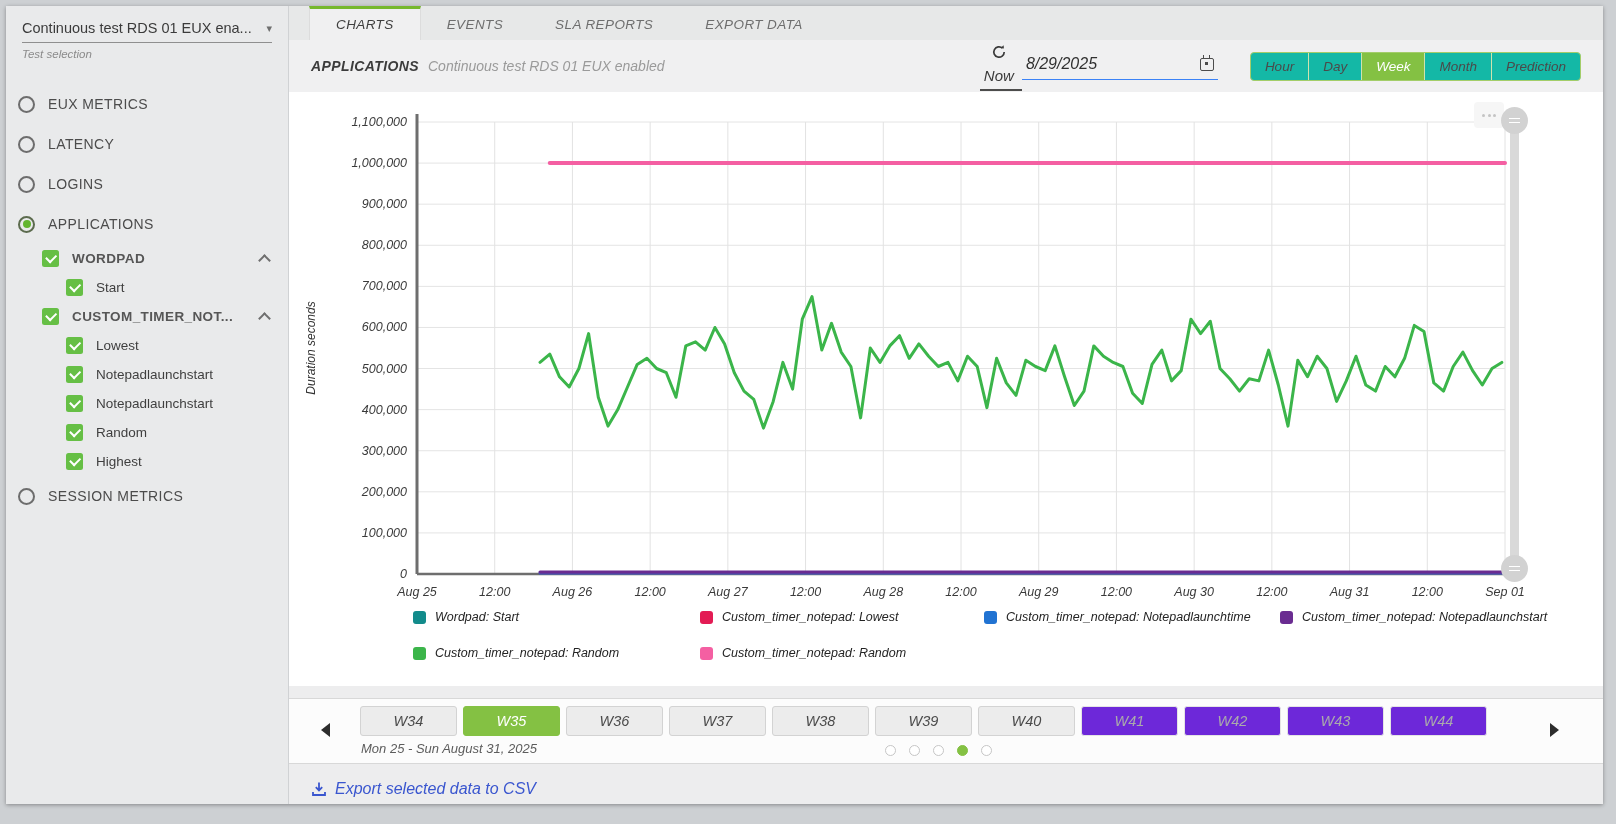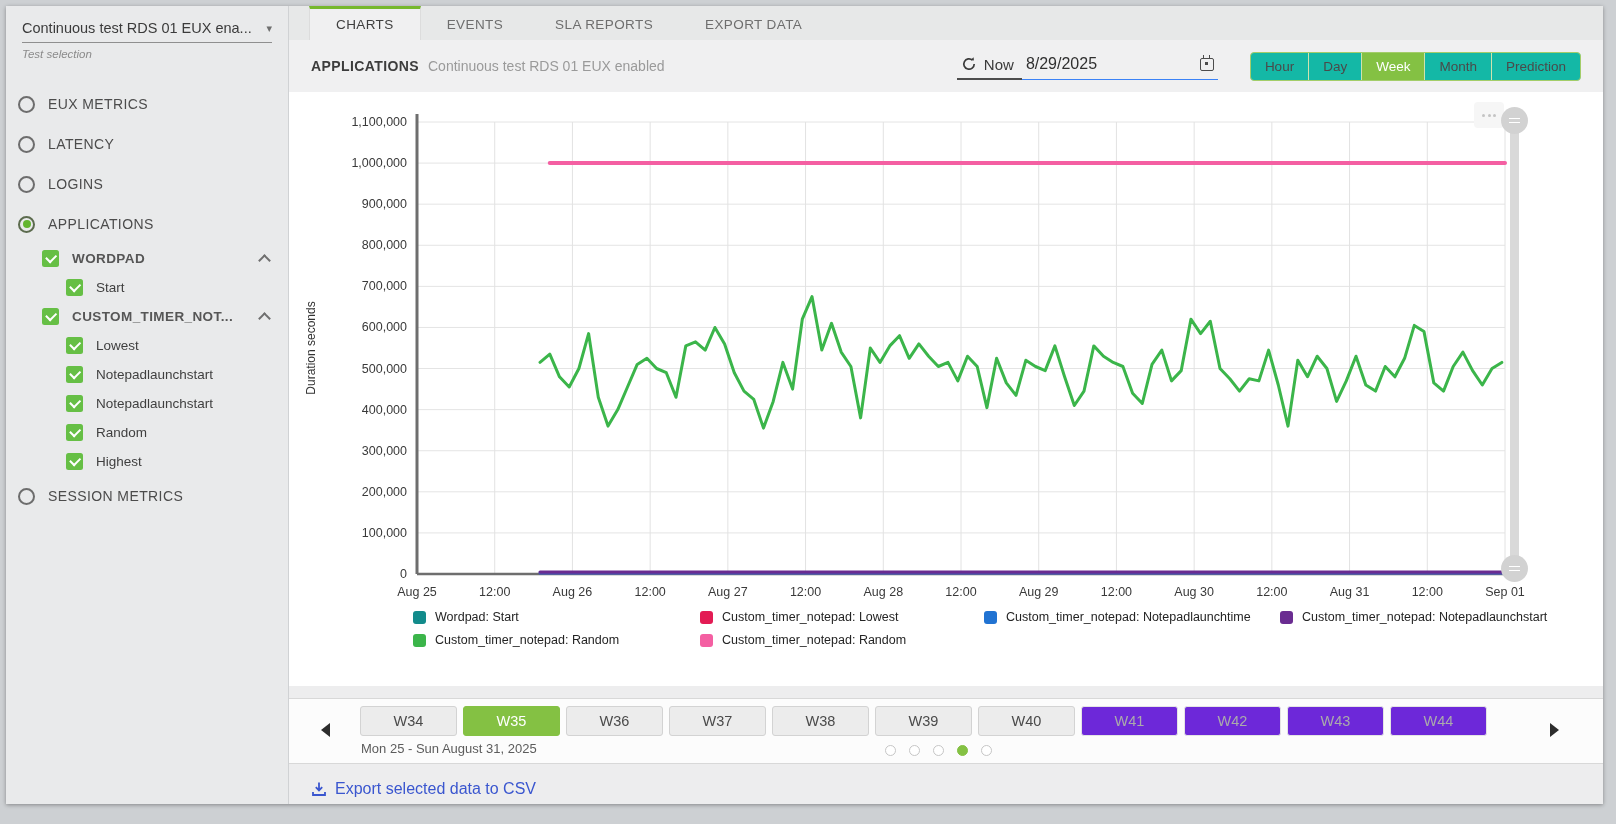--- a/index.html
+++ b/index.html
@@ -26,48 +26,48 @@
   .cbx { width:17px; height:17px; border-radius:2.5px; background:#66bf45; flex:none; position:relative; }
   .cbx::after { content:""; position:absolute; left:3.5px; top:4px; width:8px; height:4.5px;
                 border-left:2px solid #fff; border-bottom:2px solid #fff; transform:rotate(-45deg); }
   .group-row .lbl { margin-left:13px; font-size:13.5px; font-weight:bold; letter-spacing:.4px; color:#565656;
                     width:160px; white-space:nowrap; overflow:hidden; }
   .child-row .lbl { margin-left:13px; font-size:13.5px; color:#3f3f3f; }
   .chev-up { width:9px; height:9px; border-top:2px solid #6f6f6f; border-right:2px solid #6f6f6f;
              transform:rotate(-45deg); margin-left:28px; margin-top:4px; }
 
   
-  .main { flex:1; display:flex; flex-direction:column; min-width:0; }
+  .main { flex:1; display:flex; flex-direction:column; min-width:0;font-style:italic; }
 
   .tabbar { height:34px; background:#e7e8e8; display:flex; padding-left:20px; align-items:stretch; }
   .tab { padding:0 26px; display:flex; align-items:center; font-size:13.5px; letter-spacing:.4px;
          color:#6e6e6e; border-top:3px solid transparent; cursor:pointer; }
   .tab.active { background:#f0f0f1; border-top:3px solid #76b82e; border-left:1px solid #dcdcdc;
                 border-right:1px solid #dcdcdc; color:#3f3f3f; }
 
   .header { height:52px; background:#f0f0f1; display:flex; align-items:center; padding:0 22px; }
   .h-title { font-size:14px; font-weight:bold; letter-spacing:.4px; color:#3c3c3c; }
   .h-sub { font-size:14px; color:#9a9a9a; margin-left:9px; }
   .h-spacer { flex:1; }
   .refresh-btn { display:flex; align-items:center; gap:7px; font-size:15px; color:#3a3a3a;
-                 border-bottom:2px solid #4c4c4c; padding:3px 8px 5px 4px; cursor:pointer; }
+                 border-bottom:2px solid #4c4c4c; padding:3px 8px 5px 4px; cursor:pointer;flex-direction:column; }
   .date-field { width:196px; border-bottom:1px solid #3b82f6; display:flex;
                 align-items:center; justify-content:space-between; padding:3px 4px 6px 4px; cursor:text; }
   .date-field .val { font-size:16px; color:#303030; }
   .cal-icon { width:14px; height:13px; border:1.6px solid #4c4c4c; border-radius:2px; position:relative; }
   .cal-icon::before { content:""; position:absolute; left:2px; top:-4px; width:1.6px; height:3px; background:#4c4c4c; box-shadow:6px 0 0 #4c4c4c; }
   .cal-icon::after { content:""; position:absolute; left:4.2px; top:3.8px; width:3px; height:3px; background:#4c4c4c; }
   .range-group { display:flex; margin-left:32px; border:1px solid #a3cd69; border-radius:4px; overflow:hidden; background:#14b8a6; }
   .range-btn { padding:6px 14px; font-size:13.5px; color:#4a4a4a; border-right:1px solid #cfe3ae; cursor:pointer; white-space:nowrap; }
   .range-btn:last-child { border-right:none; }
   .range-btn.active { background:#84c143; color:#fff; }
 
   .chart-panel { background:#fff; height:594px; position:relative; }
   .chart-panel svg { display:block; }
-  .legend { margin:6px 0 0 124px; display:grid; grid-template-columns:287px 284px 296px auto; row-gap:9px; }
+  .legend { margin:6px 0 0 124px; display:grid; grid-template-columns:287px 284px 296px auto; row-gap:22px; }
   .legend-item { display:flex; align-items:center; gap:9px; font-size:12.5px; color:#242424; }
   .legend-swatch { width:13px; height:13px; border-radius:3px; flex:none; }
   .menu-btn { position:absolute; top:10px; right:99px; width:30px; height:26px; background:#f6f6f6;
               border-radius:4px; display:flex; align-items:center; justify-content:center; gap:2.5px; cursor:pointer; }
   .menu-btn i { width:3px; height:3px; border-radius:50%; background:#c4c4c4; }
   .vslider-track { position:absolute; top:26px; right:84px; width:9px; height:452px; background:#d9d9d9; border-radius:5px; }
   .vslider-handle { position:absolute; right:75px; width:27px; height:27px; border-radius:50%; background:#d2d2d2;
                     display:flex; flex-direction:column; align-items:center; justify-content:center; gap:2.5px; cursor:grab; }
   .vslider-handle i { width:11px; height:1.6px; background:#fff; }
   .vslider-handle.top { top:15px; }

